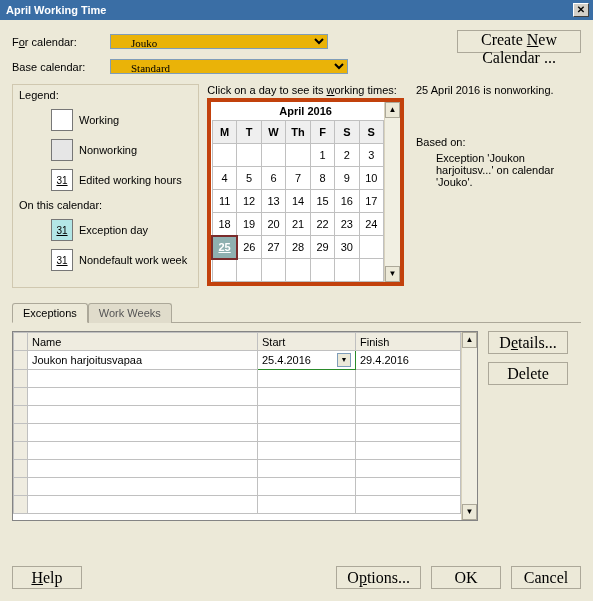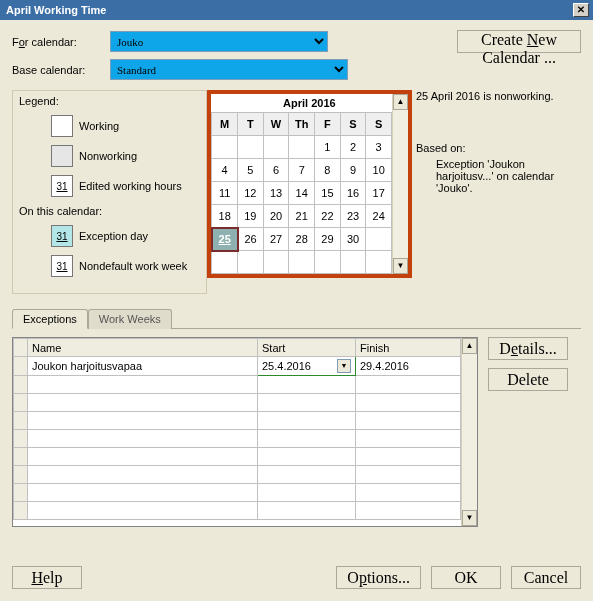--- a/index.html
+++ b/index.html
@@ -37,40 +37,41 @@
   }
   .dialog-body {
     padding: 10px 12px 12px 12px;
     background: #ece9d8;
     height: 581px;
     position: relative;
   }
   .row { display: flex; align-items: center; margin-bottom: 6px; }
   .lbl { width: 98px; }
   select.combo {
-    background: #0ea5e9;
+    background: #eab308;
     border: 1px solid #7f9db9;
-    height: 21px;
+    height: 15px;
     font-family: Tahoma;
     font-size: 11px;
-    padding: 1px 2px;
+    padding: 1px 16px;
   }
   .btn {
     background: #ece9d8;
     border: 1px solid #aca899;
     height: 23px;
     padding: 0 10px;
     font-family: Tahoma;
     font-size: 16px;
     cursor: default;
     min-width: 70px;
   }
   .midsection {
     display: flex;
     margin-top: 10px;
+    gap: 8px;
   }
   .legend-box {
     border: 1px solid #d0c8b0;
     width: 199px;
     padding: 4px 6px 8px 6px;
   }
   .legend-box .legend-title { margin-bottom: 6px; }
   .legend-item { display: flex; align-items: center; gap: 6px; margin: 8px 0;}
   .sq {
     width: 22px; height: 22px;
@@ -258,20 +259,23 @@
       </div>
       <div class="legend-item">
         <div class="sq white">
             <u>31</u>
           </div>
         <span>Nondefault work week</span>
       </div>
     </div>
 
     <div class="calendar-col">
+      <div style="margin-bottom:2px;">
+        Click on a day to see its <u class="accel">w</u>orking times:
+      </div>
       <div class="cal-wrap">
         <div class="cal-title">April 2016</div>
         <table class="cal">
           <thead>
               <tr id="cal-head">
                 <th>M</th>
                 <th>T</th>
                 <th>W</th>
                 <th>Th</th>
                 <th>F</th>

